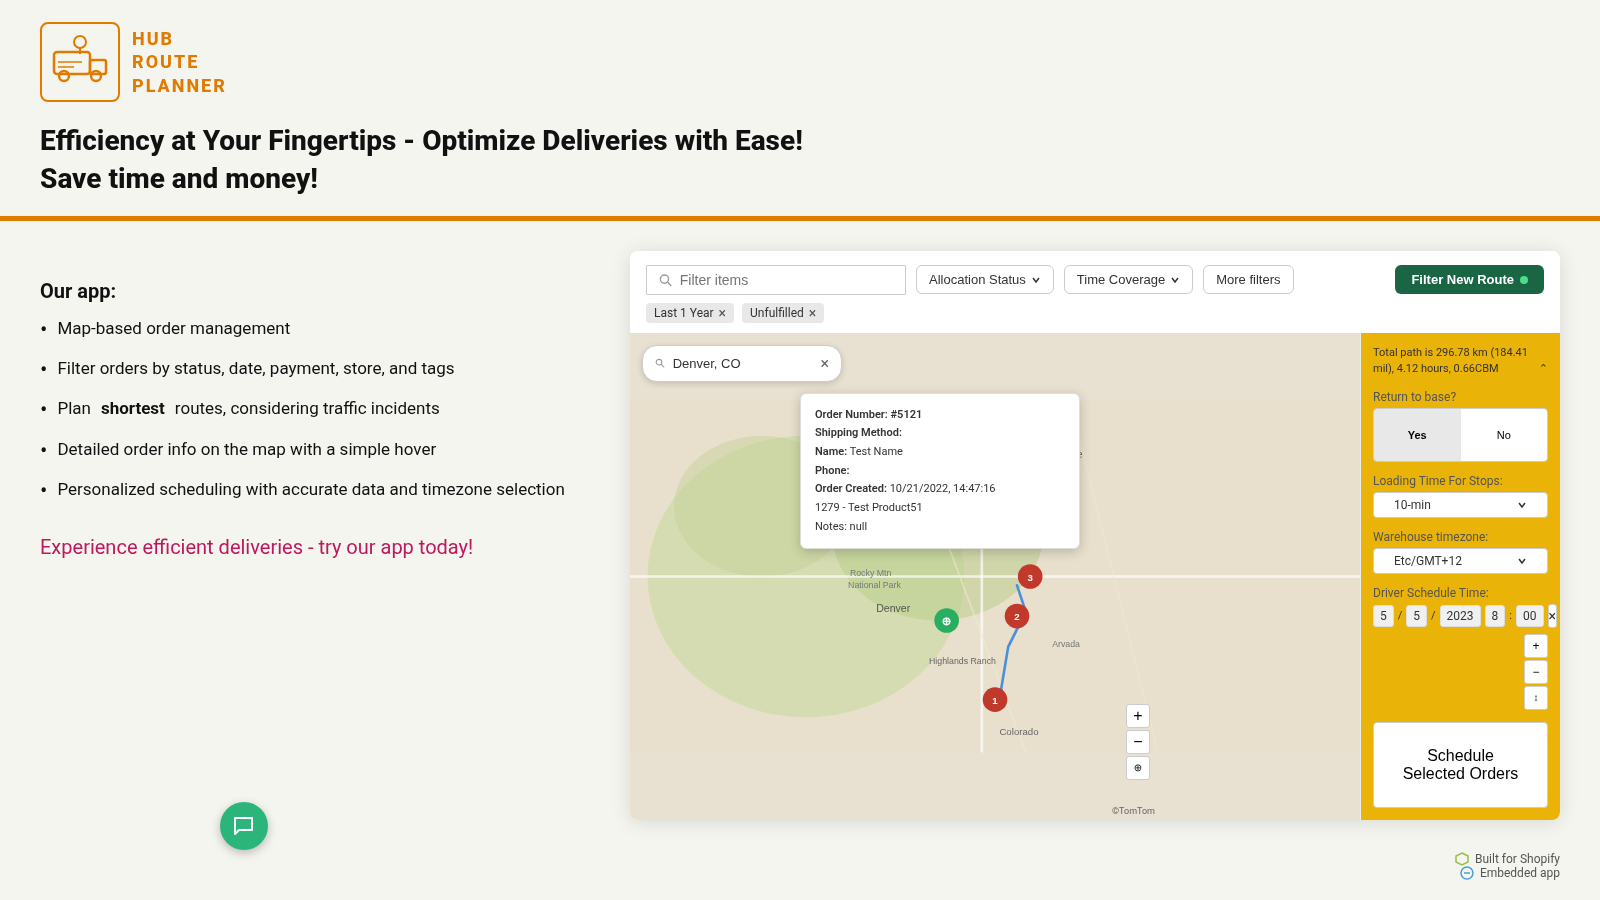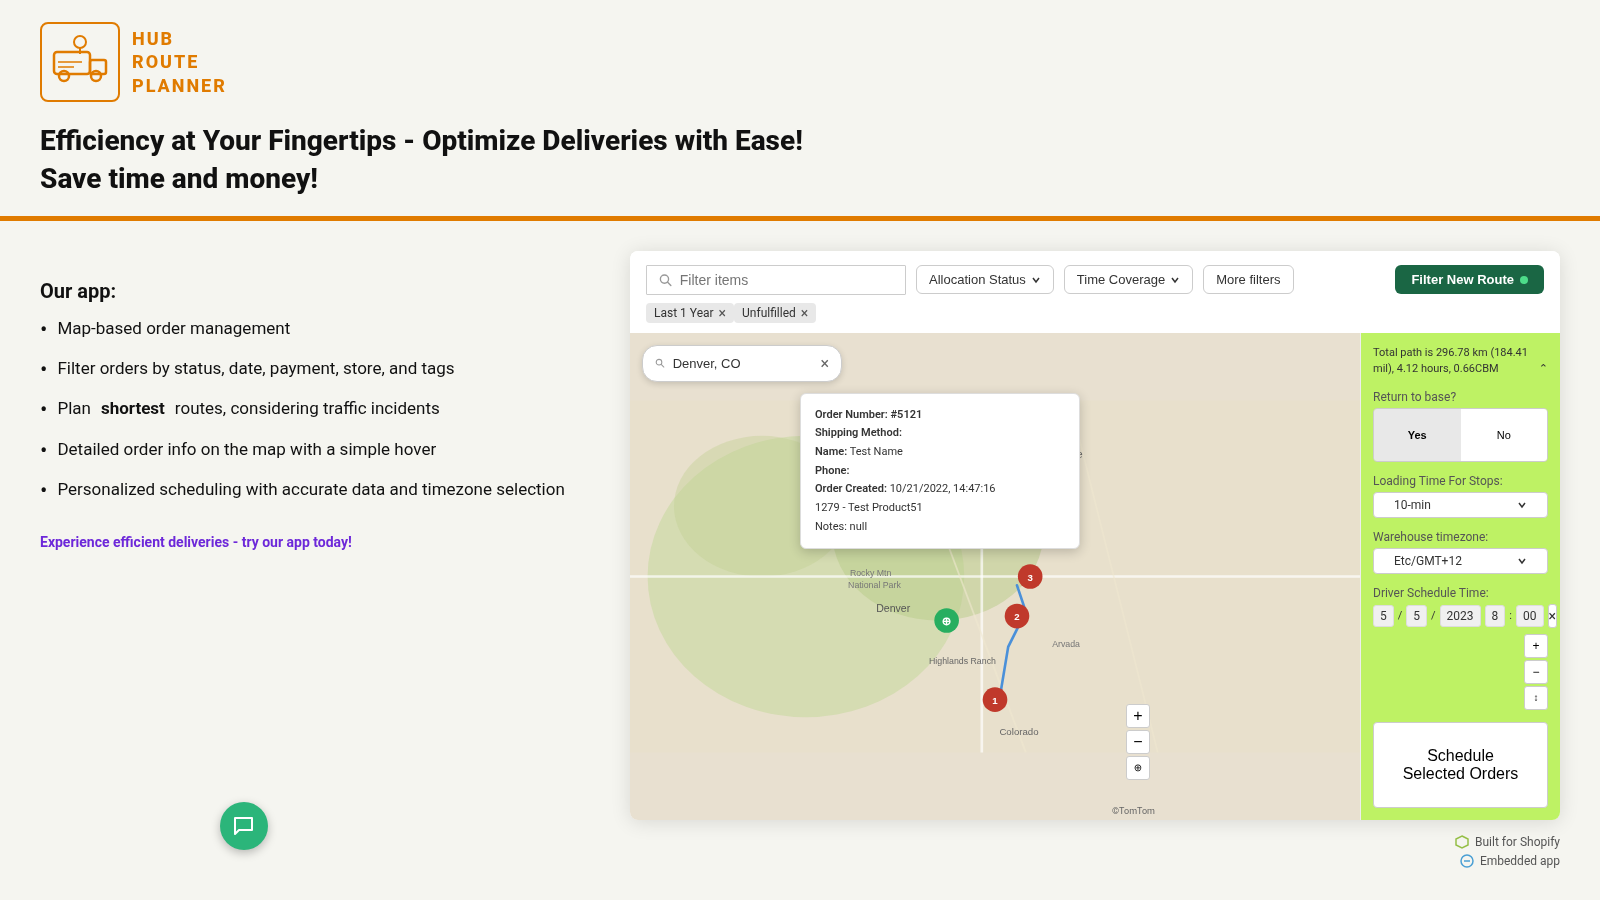--- a/index.html
+++ b/index.html
@@ -82,23 +82,23 @@
       line-height: 1.4;
     }
     .feature-list li::before {
       content: '•';
       font-size: 22px;
       color: #111;
       line-height: 1.2;
       flex-shrink: 0;
     }
     .cta-text {
-      font-size: 14px;
-      font-weight: 700;
-      color: #6d28d9;
+      font-size: 20px;
+      font-weight: 400;
+      color: #be185d;
       margin-top: 28px;
       line-height: 1.4;
     }
 
     
     .right-panel {
       flex: 1;
       background: #fff;
       border-radius: 8px;
       box-shadow: 0 2px 20px rgba(0,0,0,0.12);
@@ -162,20 +162,21 @@
     .dot-green {
       width: 8px;
       height: 8px;
       background: #4ddc8a;
       border-radius: 50%;
       display: inline-block;
     }
     .tags-row {
       display: flex;
       align-items: center;
+      gap: 8px;
       padding: 0 16px 10px 16px;
     }
     .tag {
       display: flex;
       align-items: center;
       gap: 5px;
       background: #e8e8e8;
       border-radius: 4px;
       padding: 3px 8px;
       font-size: 12px;
@@ -255,21 +256,21 @@
       color: #333;
       line-height: 1.7;
     }
     .order-popup strong {
       font-weight: 600;
     }
 
     
     .right-sidebar {
       width: 200px;
-      background: #bef264;
+      background: #eab308;
       border-left: 1px solid #eee;
       padding: 12px;
       display: flex;
       flex-direction: column;
       gap: 12px;
       overflow-y: auto;
     }
     .sidebar-section {
       font-size: 11px;
       color: #333;
@@ -391,26 +392,25 @@
       align-items: center;
       justify-content: center;
       cursor: pointer;
       box-shadow: 0 3px 10px rgba(0,0,0,0.25);
       z-index: 30;
     }
 
     
     .bottom-badges {
       position: absolute;
-      bottom: 32px;
+      bottom: 20px;
       right: 40px;
       display: flex;
       flex-direction: column;
       align-items: flex-end;
-      gap: 5px;
     }
     .badge-item {
       display: flex;
       align-items: center;
       gap: 6px;
       font-size: 12px;
       color: #555;
     }
   </style>
 </head>

